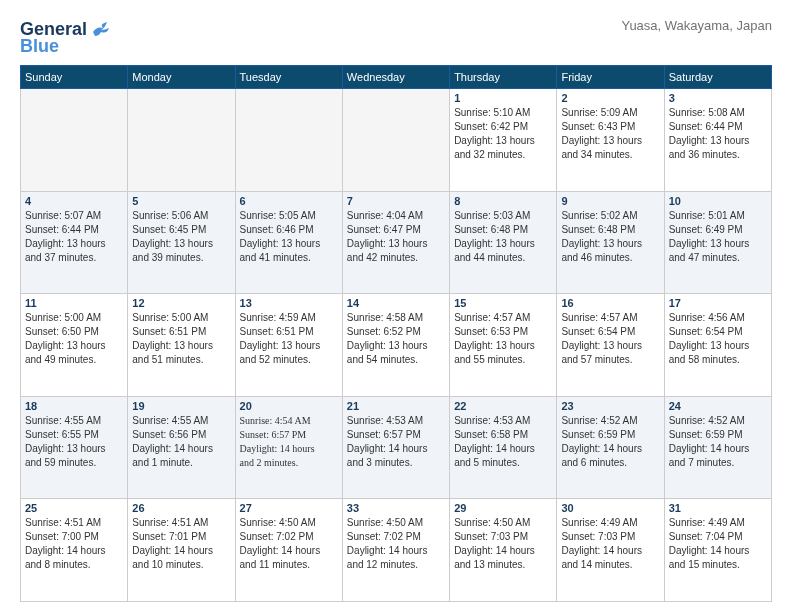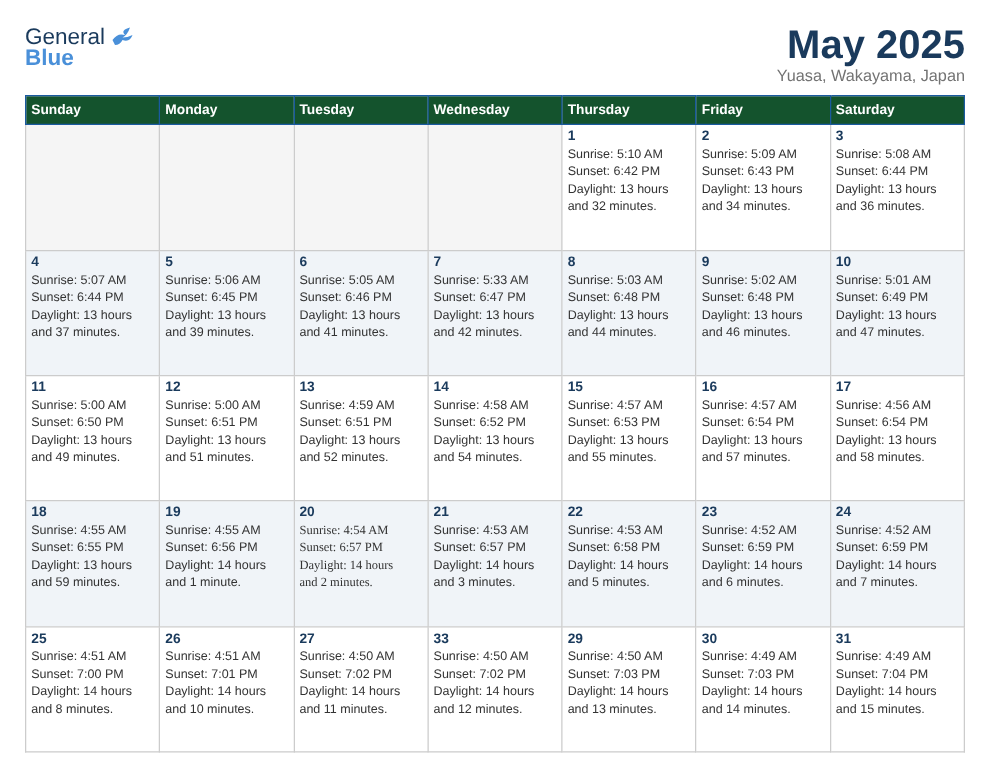--- a/index.html
+++ b/index.html
@@ -47,24 +47,24 @@
       color: #737373;
     }
     .calendar {
       flex: 1;
       border: 1px solid #ccc;
       border-collapse: collapse;
       width: 100%;
       table-layout: fixed;
     }
     .calendar th {
-      background: #14532d;
+      background: #0c4a6e;
       color: #fff;
       font-size: 11px;
-      font-weight: bold;
+      font-weight: normal;
       padding: 5px 4px;
       text-align: left;
       border: 1px solid #1a5a9f;
     }
     .calendar td {
       border: 1px solid #ccc;
       vertical-align: top;
       padding: 3px 4px;
       font-size: 9px;
       color: #333;
@@ -92,31 +92,30 @@
   </style>
 </head>
 <body>
 
 <div class="page">
   <div class="header">
     <div class="logo">
       <div class="logo-row">
         <div>
           <div style="display:flex;align-items:center;gap:2px;">
-            <span style="font-size:18px;font-weight:normal;color:#1a3a5c;">General</span>
+            <span style="font-size:18px;font-weight:bold;color:#1a3a5c;">General</span>
             <svg width="22" height="22" viewBox="0 0 22 22">
               <path d="M4 14 Q8 8 14 10 Q10 6 18 4 Q16 10 12 12 Q16 12 20 10 Q18 16 12 14 Q10 18 6 18Z" fill="#4a90d9"></path>
             </svg>
           </div>
           <div style="font-size:18px;font-weight:bold;color:#4a90d9;margin-top:-4px;">Blue</div>
         </div>
       </div>
     </div>
     <div class="title-area">
-      <div class="month-title">May 2025</div>
       <div class="location">Yuasa, Wakayama, Japan</div>
     </div>
   </div>
 
   <table class="calendar">
     <thead>
       <tr>
         <th>Sunday</th>
         <th>Monday</th>
         <th>Tuesday</th>
@@ -171,21 +170,21 @@
           </td>
           <td class="alt-row">
             <span class="day-num">6</span>
             <div class="day-info" style="white-space: pre-line;">Sunrise: 5:05 AM
 Sunset: 6:46 PM
 Daylight: 13 hours
 and 41 minutes.</div>
           </td>
           <td class="alt-row">
             <span class="day-num">7</span>
-            <div class="day-info" style="white-space: pre-line;">Sunrise: 5:33 AM
+            <div class="day-info" style="white-space: pre-line;">Sunrise: 4:04 AM
 Sunset: 6:47 PM
 Daylight: 13 hours
 and 42 minutes.</div>
           </td>
           <td class="alt-row">
             <span class="day-num">8</span>
             <div class="day-info" style="white-space: pre-line;">Sunrise: 5:03 AM
 Sunset: 6:48 PM
 Daylight: 13 hours
 and 44 minutes.</div>

